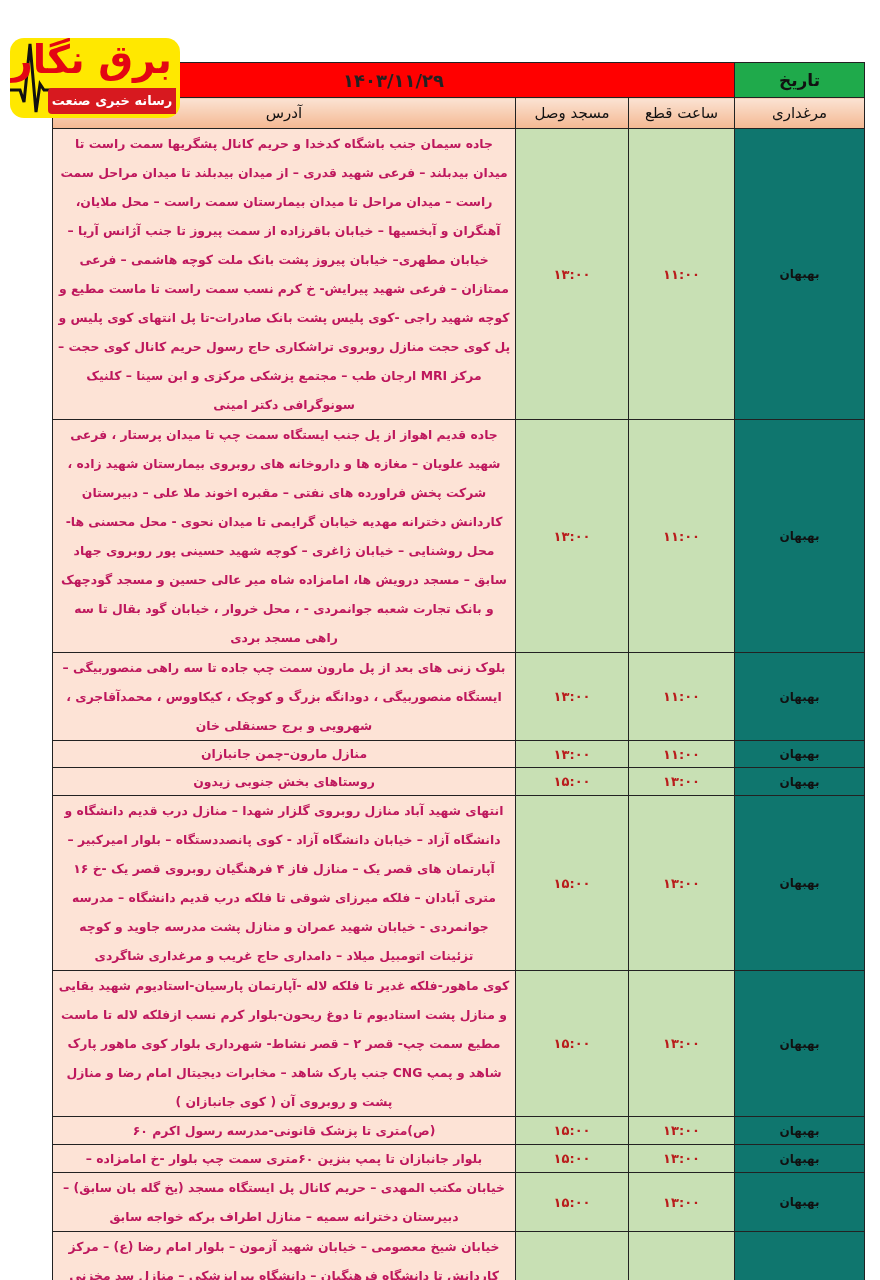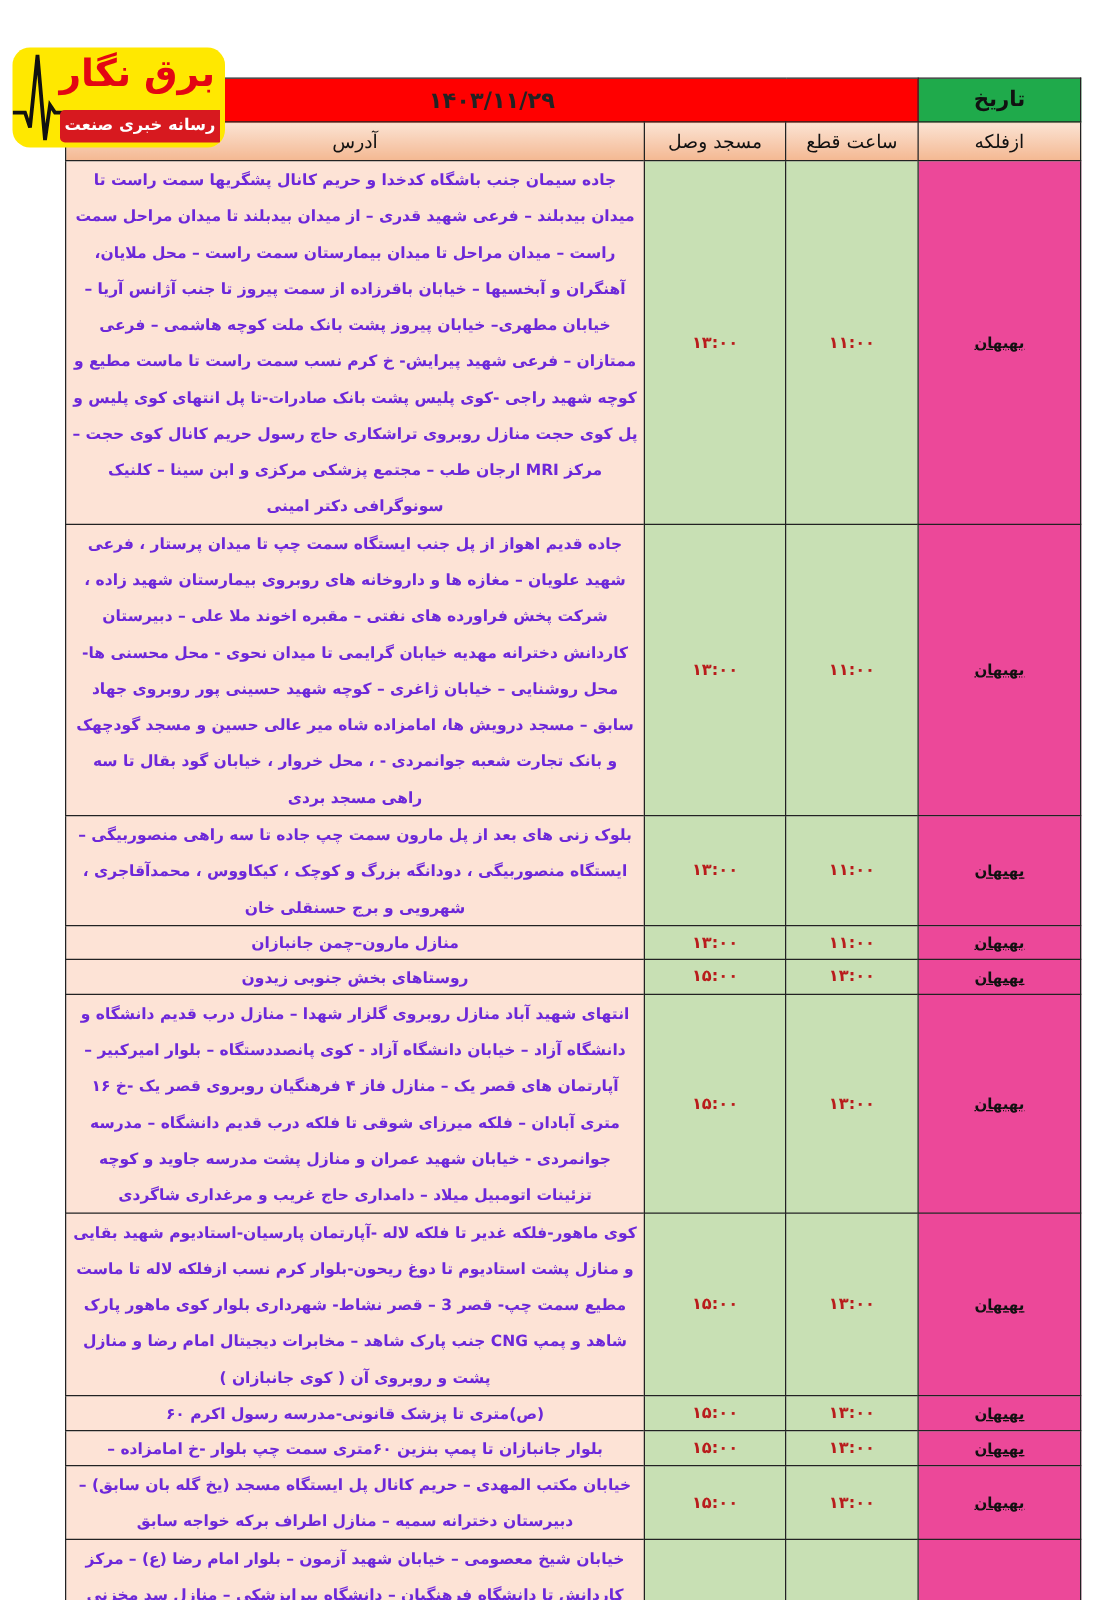--- a/index.html
+++ b/index.html
@@ -1,35 +1,35 @@
 <!DOCTYPE html>
 <html><head>
 <meta charset="utf-8">
 <style>
   html, body { margin:0; padding:0; background:#ffffff; }
   body { width:880px; height:1280px; position:relative; overflow:hidden;
          font-family:"DejaVu Sans", sans-serif; }
   .logo { position:absolute; left:10px; top:38px; width:170px; height:80px;
           background:#ffe800; border-radius:14px; overflow:hidden; z-index:5; }
   .logo svg { position:absolute; left:0; top:0; }
-  .logo-title { position:absolute; right:8px; top:2px; font-size:30px; font-weight:bold;
+  .logo-title { position:absolute; right:8px; top:2px; font-size:39px; font-weight:bold;
                 color:#e30613; direction:rtl; letter-spacing:-1px; line-height:40px; }
   .logo-sub { position:absolute; left:38px; right:4px; top:50px; height:26px;
               background:#d7191f; color:#fff; font-size:13px; font-weight:bold;
               direction:rtl; text-align:center; line-height:26px; border-radius:4px 0 0 4px; }
   table.sched { position:absolute; left:52px; top:62px; width:812px;
                 border-collapse:collapse; direction:rtl; table-layout:fixed; }
   table.sched td, table.sched th { border:1.5px solid #222; padding:0 4px;
                 text-align:center; vertical-align:middle; }
   .date-label { background:#1faa4b; color:#111; font-weight:bold; font-size:17px; height:34px; }
   .date-value { background:#ff0000; color:#222; font-weight:bold; font-size:18px; letter-spacing:1px; }
   .col-head { background:linear-gradient(#fbe3d3,#f4b892); font-weight:normal; font-size:15px; height:30px; color:#111; }
-  .city { background:#ec4899; font-size:12px; font-weight:bold; color:#111;text-decoration:underline; }
+  .city { background:#0f766e; font-size:12px; font-weight:bold; color:#111; }
   .time { background:#c8e0b4; font-size:13px; font-weight:bold; color:#b91c1c; }
-  .addr { background:#fde3d6; font-size:12.4px; font-weight:bold; line-height:29px; color:#6d28d9; padding:2px 6px; }
+  .addr { background:#fde3d6; font-size:12.4px; font-weight:bold; line-height:29px; color:#be185d; padding:2px 6px; }
   .addr.short { line-height:24px; }
 </style>
 </head>
 <body>
 
 <div class="logo">
   <svg width="60" height="80" viewBox="0 0 60 80">
     <polyline points="0,52 10,52 14,64 20,6 26,74 30,46 34,52 44,52" fill="none" stroke="#111" stroke-width="3"></polyline>
   </svg>
   <div class="logo-title">برق نگار</div>
@@ -42,21 +42,21 @@
       <col style="width:106px">
       <col style="width:113px">
       <col style="width:463px">
   </colgroup>
   <tbody>
       <tr>
     <td class="date-label">تاریخ</td>
     <td class="date-value" colspan="3">۱۴۰۳/۱۱/۲۹</td>
   </tr>
   <tr>
-    <td class="col-head">ازفلکه</td>
+    <td class="col-head">مرغداری</td>
     <td class="col-head">ساعت قطع</td>
     <td class="col-head">مسجد وصل</td>
     <td class="col-head">آدرس</td>
   </tr>
 
   <tr style="height:253px">
     <td class="city">بهبهان</td>
     <td class="time">۱۱:۰۰</td>
     <td class="time">۱۳:۰۰</td>
     <td class="addr">جاده سیمان جنب باشگاه کدخدا و حریم کانال پشگریها سمت راست تا میدان بیدبلند – فرعی شهید قدری – از میدان بیدبلند تا میدان مراحل سمت راست – میدان مراحل تا میدان بیمارستان سمت راست – محل ملایان، آهنگران و آبخسیها – خیابان باقرزاده از سمت پیروز تا جنب آژانس آریا – خیابان مطهری– خیابان پیروز پشت بانک ملت کوچه هاشمی – فرعی ممتازان – فرعی شهید پیرایش- خ کرم نسب سمت راست تا ماست مطیع و کوچه شهید راجی -کوی پلیس پشت بانک صادرات-تا پل انتهای کوی پلیس و پل کوی حجت منازل روبروی تراشکاری حاج رسول حریم کانال کوی حجت – مرکز MRI ارجان طب – مجتمع پزشکی مرکزی و ابن سینا – کلنیک سونوگرافی دکتر امینی</td>
@@ -88,21 +88,21 @@
   <tr style="height:170px">
     <td class="city">بهبهان</td>
     <td class="time">۱۳:۰۰</td>
     <td class="time">۱۵:۰۰</td>
     <td class="addr">انتهای شهید آباد منازل روبروی گلزار شهدا – منازل درب قدیم دانشگاه و دانشگاه آزاد – خیابان دانشگاه آزاد - کوی پانصددستگاه – بلوار امیرکبیر – آپارتمان های قصر یک – منازل فاز ۴ فرهنگیان روبروی قصر یک -خ ۱۶ متری آبادان – فلکه میرزای شوقی تا فلکه درب قدیم دانشگاه – مدرسه جوانمردی - خیابان شهید عمران و منازل پشت مدرسه جاوید و کوچه تزئینات اتومبیل میلاد – دامداری حاج غریب و مرغداری شاگردی</td>
   </tr>
   <tr style="height:140px">
     <td class="city">بهبهان</td>
     <td class="time">۱۳:۰۰</td>
     <td class="time">۱۵:۰۰</td>
-    <td class="addr">کوی ماهور-فلکه غدیر تا فلکه لاله -آپارتمان پارسیان-استادیوم شهید بقایی و منازل پشت استادیوم تا دوغ ریحون-بلوار کرم نسب ازفلکه لاله تا ماست مطیع سمت چپ- قصر 3 – قصر نشاط- شهرداری بلوار کوی ماهور پارک شاهد و پمپ CNG جنب پارک شاهد – مخابرات دیجیتال امام رضا و منازل پشت و روبروی آن ( کوی جانبازان )</td>
+    <td class="addr">کوی ماهور-فلکه غدیر تا فلکه لاله -آپارتمان پارسیان-استادیوم شهید بقایی و منازل پشت استادیوم تا دوغ ریحون-بلوار کرم نسب ازفلکه لاله تا ماست مطیع سمت چپ- قصر ۲ – قصر نشاط- شهرداری بلوار کوی ماهور پارک شاهد و پمپ CNG جنب پارک شاهد – مخابرات دیجیتال امام رضا و منازل پشت و روبروی آن ( کوی جانبازان )</td>
   </tr>
   <tr style="height:28px">
     <td class="city">بهبهان</td>
     <td class="time">۱۳:۰۰</td>
     <td class="time">۱۵:۰۰</td>
     <td class="addr short">(ص)متری تا پزشک قانونی-مدرسه رسول اکرم ۶۰</td>
   </tr>
   <tr style="height:28px">
     <td class="city">بهبهان</td>
     <td class="time">۱۳:۰۰</td>

